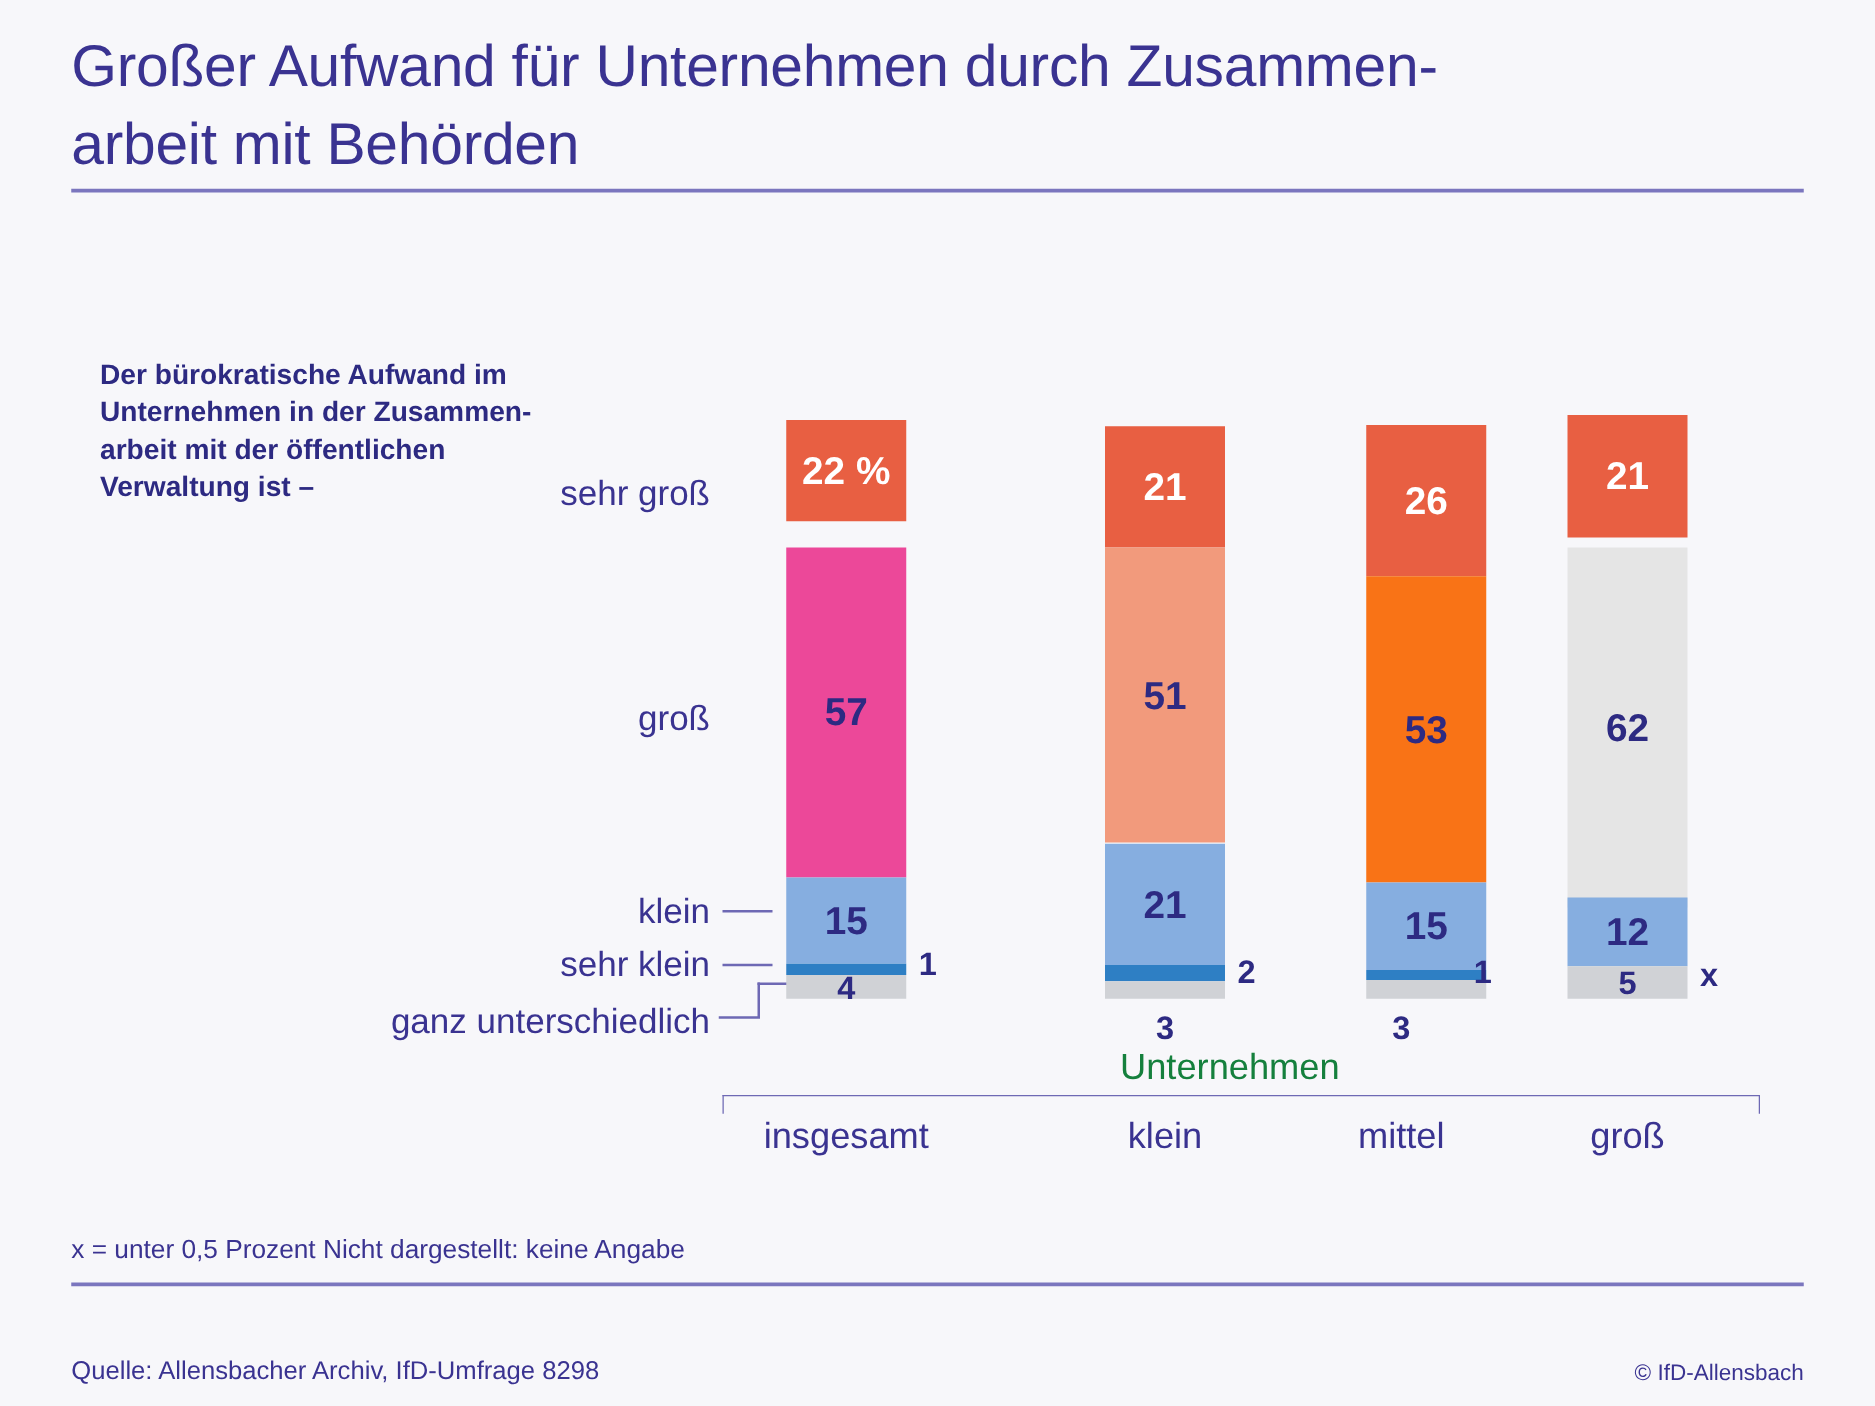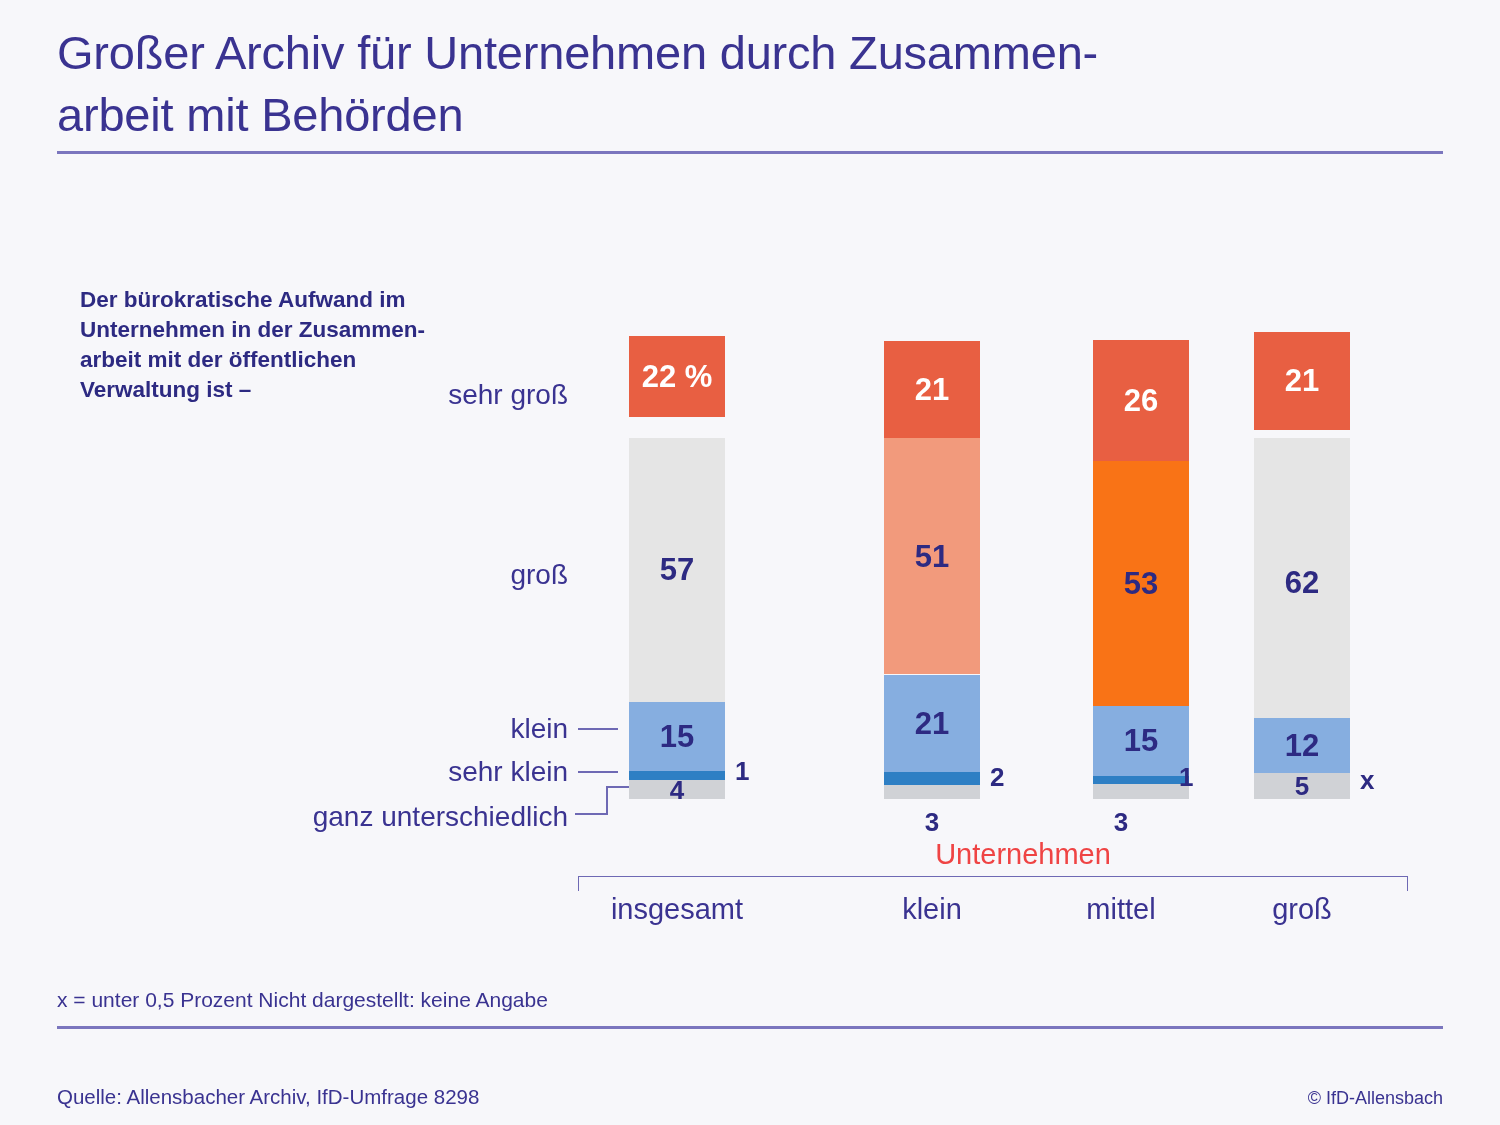--- a/index.html
+++ b/index.html
@@ -125,25 +125,23 @@
     position: absolute;
     background: #6E69B4;
   }
   .leader-h { height: 1.6px; }
   .leader-v { width: 1.6px; }
 
   
   .axis-title {
     position: absolute;
     font-size: 29px;
-    color: #ef4444;
-    line-height: 1;
-    white-space: nowrap;
-    text-align: center;
-    margin-left: 32px;
+    color: #15803d;
+    line-height: 1;
+    white-space: nowrap;
   }
   .brace {
     position: absolute;
     border-top: 1.8px solid #6E69B4;
     border-left: 1.8px solid #6E69B4;
     border-right: 1.8px solid #6E69B4;
     height: 14px;
   }
   .x-label {
     position: absolute;
@@ -199,21 +197,21 @@
     color: #3A3391;
     line-height: 1;
     white-space: nowrap;
   }
 </style>
 </head>
 <body>
 
 <div class="page">
 
-  <div class="title">Großer Archiv für Unternehmen durch Zusammen-
+  <div class="title">Großer Aufwand für Unternehmen durch Zusammen-
 arbeit mit Behörden</div>
   <div class="title-rule"></div>
 
   <div class="subtitle">Der bürokratische Aufwand im
 Unternehmen in der Zusammen-
 arbeit mit der öffentlichen
 Verwaltung ist –</div>
 
   <div class="chart">
 
@@ -229,21 +227,21 @@
 
     <div class="leader leader-h" style="left:575px; top:813px; width:33px;"></div>
     <div class="leader leader-v" style="left:606px; top:786px; height:28px;"></div>
     <div class="leader leader-h" style="left:606px; top:786px; width:30px;"></div>
 
     <div class="bar-group" style="left:629px; top:336px; width:96px; height:463px;">
       <div class="bar" style="top:0; height:463px;">
         <div class="seg" style="top:0px;   height:81px; background:#E85F42;">
           <span class="seg-label light">22 %</span>
         </div>
-        <div class="seg" style="top:101.9px; height:264.0px; background:#e5e5e5;">
+        <div class="seg" style="top:101.9px; height:264.0px; background:#ec4899;">
           <span class="seg-label dark">57</span>
         </div>
         <div class="seg" style="top:365.9px; height:69.5px; background:#86AEE0;">
           <span class="seg-label dark">15</span>
         </div>
         <div class="seg" style="top:435.4px; height:9.0px; background:#2E7FC4;"></div>
         <div class="seg" style="top:444.4px; height:18.6px; background:#D0D2D6;">
           <span class="seg-label dark small">4</span>
         </div>
       </div>

